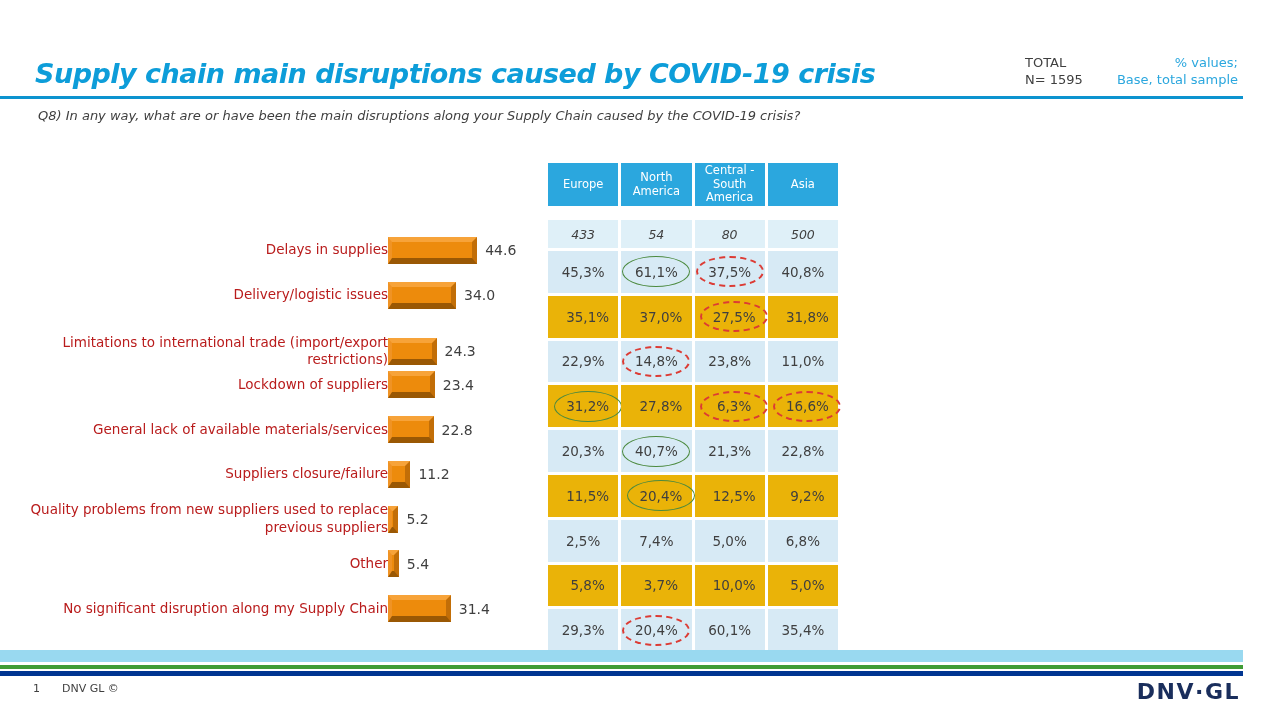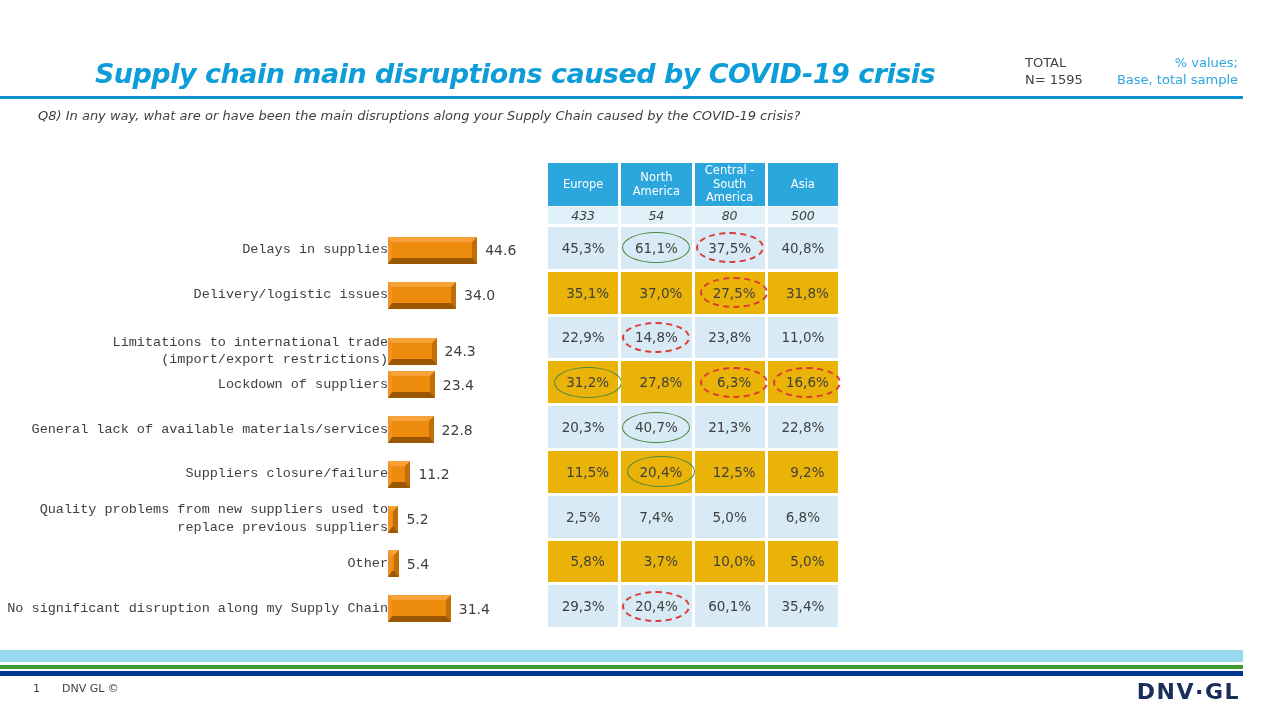--- a/index.html
+++ b/index.html
@@ -6,21 +6,21 @@
   html,body { background:#888; }
   .slide {
     position:relative; width:1280px; height:720px; background:#ffffff;
     font-family:"DejaVu Sans","Liberation Sans",sans-serif; overflow:hidden;
     margin:0 auto;
   }
   
   .title {
     position:absolute; left:35px; top:58px; width:960px;
     font-size:27px; font-weight:bold; font-style:italic; color:#0D9DD9;
-    letter-spacing:-0.5px; white-space:nowrap;text-align:center;
+    letter-spacing:-0.5px; white-space:nowrap;
   }
   .meta-total {
     position:absolute; left:1025px; top:54px;
     font-size:13px; color:#3F3F3F; line-height:17px;
   }
   .meta-note {
     position:absolute; right:42px; top:54px; text-align:right;
     font-size:13px; color:#2BA7DE; line-height:17px;
   }
   .title-rule {
@@ -28,38 +28,38 @@
   }
   .question {
     position:absolute; left:38px; top:108px; width:900px;
     font-size:13px; font-style:italic; color:#3F3F3F;
   }
   
   #chart-rows { position:absolute; left:0; top:229px; width:548px; height:410px; }
   .chart-row { position:absolute; left:0; width:548px; height:42.8px; display:flex; align-items:center; }
   .chart-label {
     flex:none; width:388px; text-align:right;
-    font-size:13.5px; color:#404040; line-height:1.32;font-family:Liberation Mono, monospace;
+    font-size:13.5px; color:#b91c1c; line-height:1.32;
   }
   .bar-wrap { flex:none; display:flex; align-items:center; }
   .bar {
     flex:none; height:27px; background:#ED8B0C;
     border-style:solid; border-width:5px 5px 6px 4px;
     border-top-color:#F7A339; border-right-color:#C26E07;
     border-bottom-color:#9A5804; border-left-color:#F09324;
   }
   .bar-value { margin-left:8px; font-size:14px; color:#3F3F3F; white-space:nowrap; }
   
   #region-table { position:absolute; left:548px; top:163px; width:290px; }
   .t-header { display:flex; gap:3px; height:43px; }
   .t-header .hcell {
     flex:1; background:#2BA7DE; color:#fff; font-size:11.5px; line-height:1.2;
     display:flex; align-items:center; justify-content:center; text-align:center; padding:0 2px;
   }
-  .t-base { display:flex; gap:3px; height:17px; margin-top:1px; }
+  .t-base { display:flex; gap:3px; height:28px; margin-top:14px; }
   .t-base .bcell {
     flex:1; background:#DFF0F8; color:#3F3F3F; font-size:12.5px; font-style:italic;
     display:flex; align-items:center; justify-content:center;
   }
   .t-row { display:flex; gap:3px; height:41.8px; margin-top:3px;border-radius:16px; }
   .t-row .cell {
     flex:1; position:relative; font-size:13.5px; color:#3F3F3F;
     display:flex; align-items:center; justify-content:center;
   }
   .t-row.odd .cell { background:#D7EAF5; }

